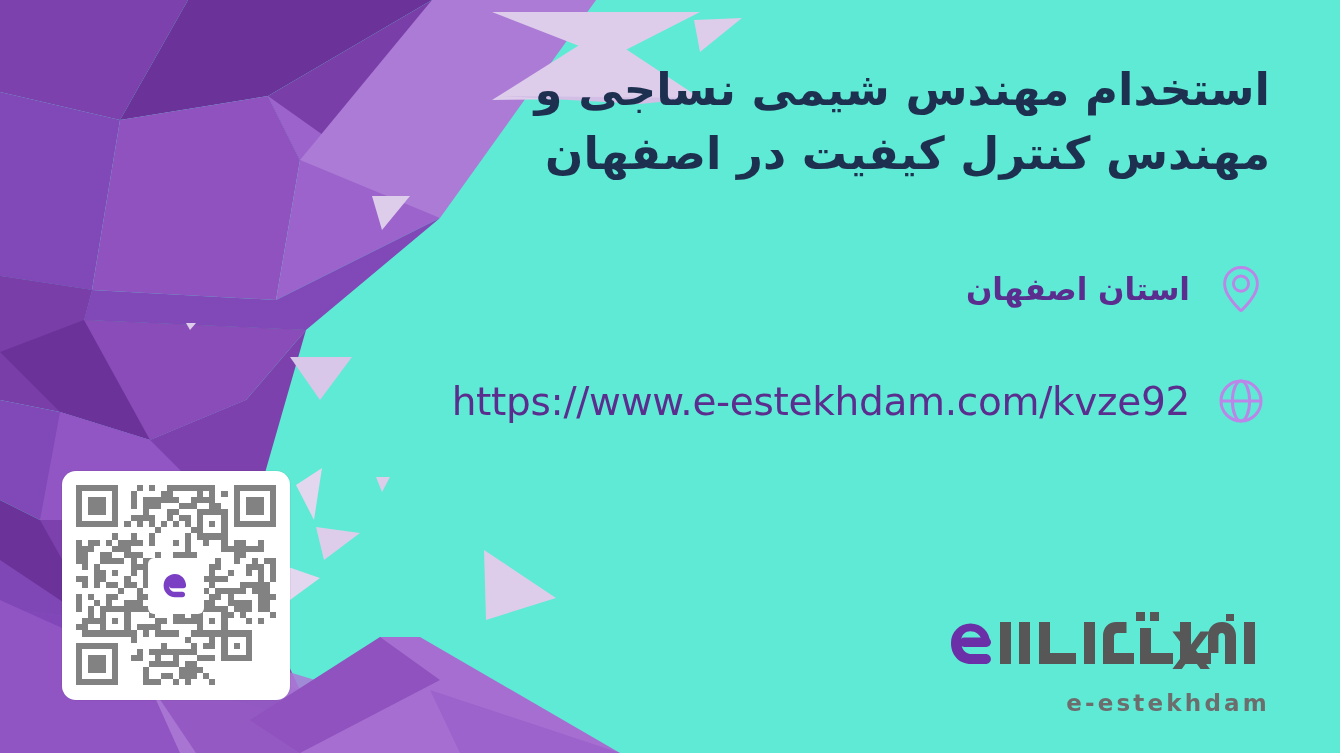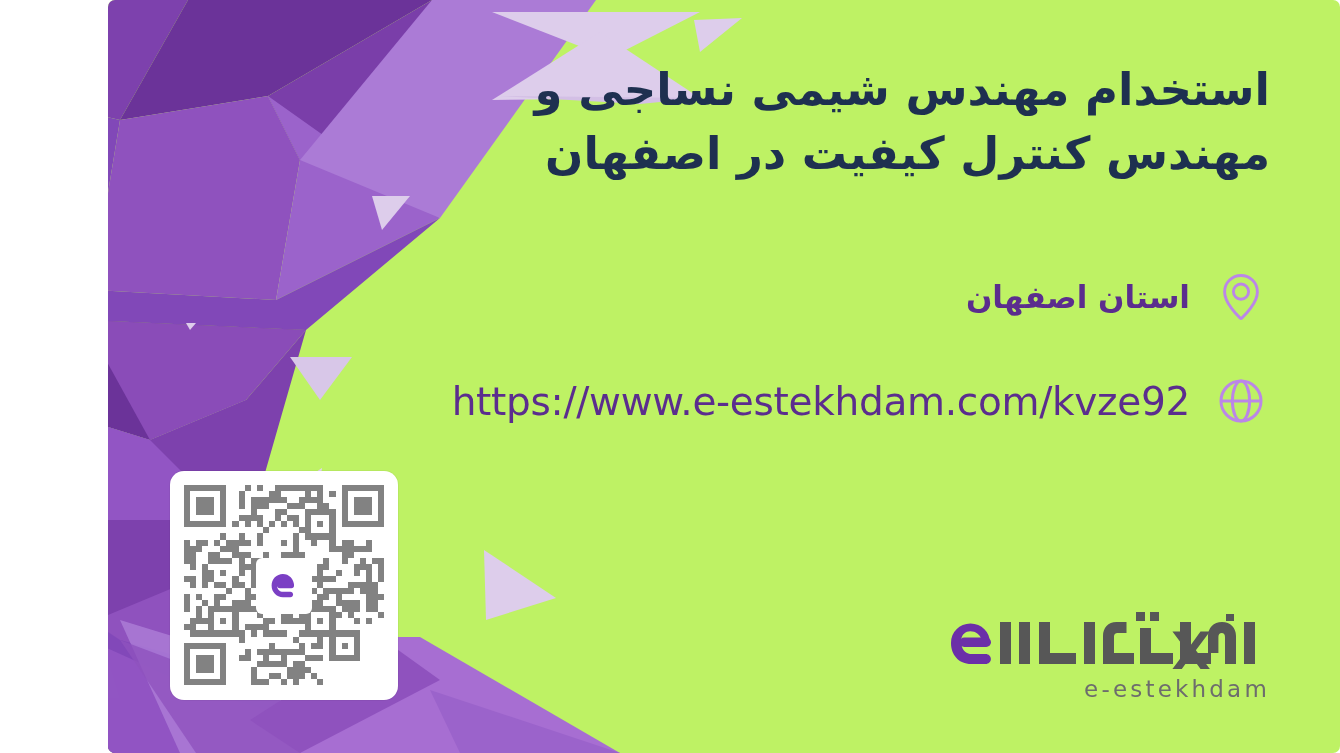--- a/index.html
+++ b/index.html
@@ -3,26 +3,25 @@
 <meta charset="utf-8">
 <title>e-estekhdam job card</title>
 <style>
   html, body {
     margin: 0;
     padding: 0;
     background: #ffffff;
   }
   #card {
     position: relative;
-    width: 1232px;
+    width: 1340px;
     height: 753px;
-    background: #bef264;
+    background: #5eead4;
     overflow: hidden;
     font-family: "DejaVu Sans", "Liberation Sans", sans-serif;
-    border-radius: 7px;
   }
 
   
   .poly-layer {
     position: absolute;
     inset: 0;
     width: 1340px;
     height: 753px;
     pointer-events: none;
   }
@@ -46,21 +45,21 @@
   .info-row {
     position: absolute;
     right: 70px;
     display: flex;
     flex-direction: row;
     align-items: center;
     justify-content: flex-start;
     gap: 22px;
     direction: rtl;
   }
-  #row-location { top: 268px; }
+  #row-location { top: 260px; }
   #row-url      { top: 372px; }
 
   .info-icon {
     flex: 0 0 auto;
     width: 58px;
     height: 58px;
     display: flex;
     align-items: center;
     justify-content: center;
   }
@@ -116,26 +115,27 @@
   #brand {
     position: absolute;
     right: 70px;
     top: 612px;
     width: 330px;
     text-align: left;
     direction: ltr;
   }
   #brand-mark { display: block; }
   #brand-sub {
-    margin-top: 2px;
+    margin-top: 16px;
     text-align: right;
     font-size: 23px;
     color: #6d6d6d;
     letter-spacing: 3.2px;
     font-family: "DejaVu Sans", "Liberation Sans", sans-serif;
+    font-weight: bold;
   }
 </style>
 </head>
 <body>
 
 <div id="card">
 
   <svg class="poly-layer" viewBox="0 0 1340 753" preserveAspectRatio="none">
 
     <polygon points="0,0 188,0 120,120 0,92" fill="#7d41ad"></polygon>

